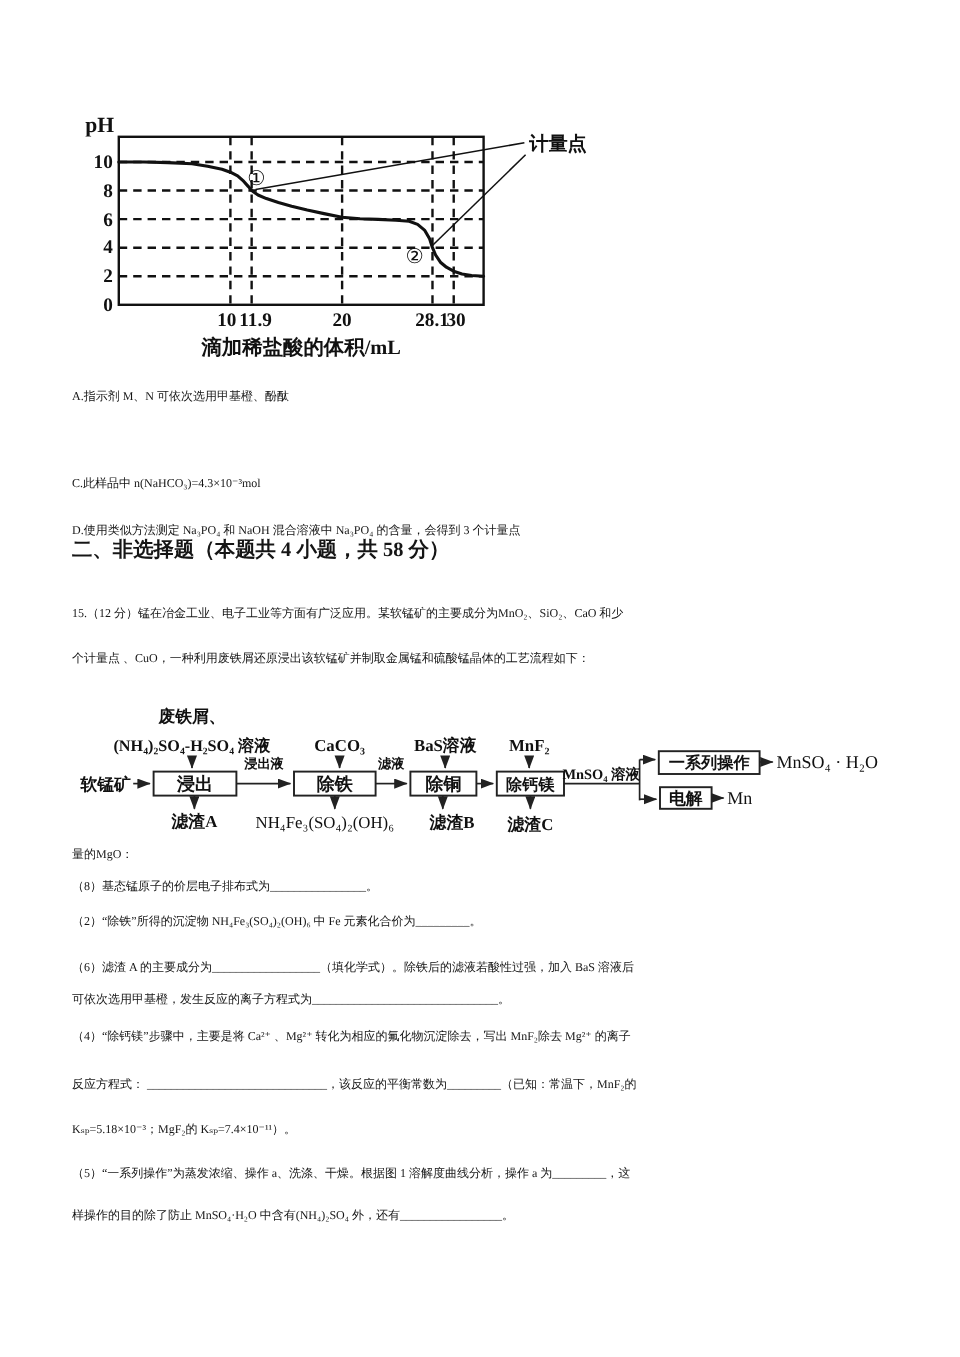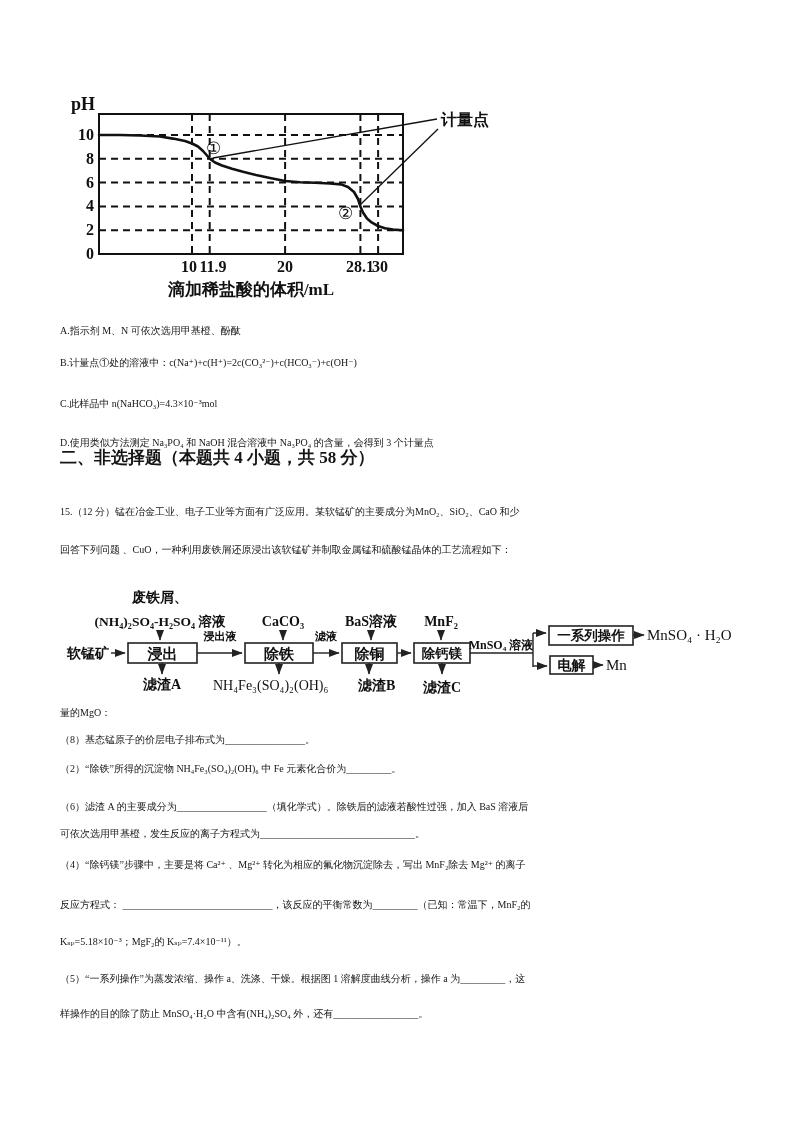--- a/index.html
+++ b/index.html
@@ -64,27 +64,26 @@
       <text x="300" y="180">28.1</text>
       <text x="320" y="180">30</text>
     </g>
     <text x="191" y="203" font-size="17" font-weight="bold" text-anchor="middle">滴加稀盐酸的体积/mL</text>
     <text x="381" y="33" font-size="16" font-weight="bold">计量点</text>
     <text x="146" y="62" font-size="17">①</text>
     <text x="278" y="127" font-size="17">②</text>
   </svg>
 
   <div class="line" style="top:325px">A.指示剂 M、N 可依次选用甲基橙、酚酞</div>
-  <div class="line" style="top:357px">B.计量点①处的溶液中：c(Na⁺)+c(H⁺)=2c(CO₃²⁻)+c(HCO₃⁻)+c(OH⁻)</div>
   <div class="line" style="top:398px">C.此样品中 n(NaHCO₃)=4.3×10⁻³mol</div>
   <div class="line" style="top:437px">D.使用类似方法测定 Na₃PO₄ 和 NaOH 混合溶液中 Na₃PO₄ 的含量，会得到 3 个计量点</div>
 
   <div class="line hdr" style="top:447px">二、非选择题（本题共 4 小题，共 58 分）</div>
   <div class="line" style="top:506px">15.（12 分）锰在冶金工业、电子工业等方面有广泛应用。某软锰矿的主要成分为MnO₂、SiO₂、CaO 和少</div>
-  <div class="line" style="top:544px">回答下列问题 、CuO，一种利用废铁屑还原浸出该软锰矿并制取金属锰和硫酸锰晶体的工艺流程如下：</div>
+  <div class="line" style="top:544px">个计量点 、CuO，一种利用废铁屑还原浸出该软锰矿并制取金属锰和硫酸锰晶体的工艺流程如下：</div>
 
   <svg style="position:absolute;left:55px;top:586px" width="740" height="114" viewBox="0 0 740 114">
     <defs>
       <marker id="ah" markerWidth="9" markerHeight="8" refX="7.5" refY="3" orient="auto">
         <path d="M0,0 L8,3 L0,6 Z" fill="#222"></path>
       </marker>
     </defs>
 
     <rect class="fbox" x="73" y="57" width="69" height="20"></rect>
     <rect class="fbox" x="190" y="57" width="68" height="20"></rect>

